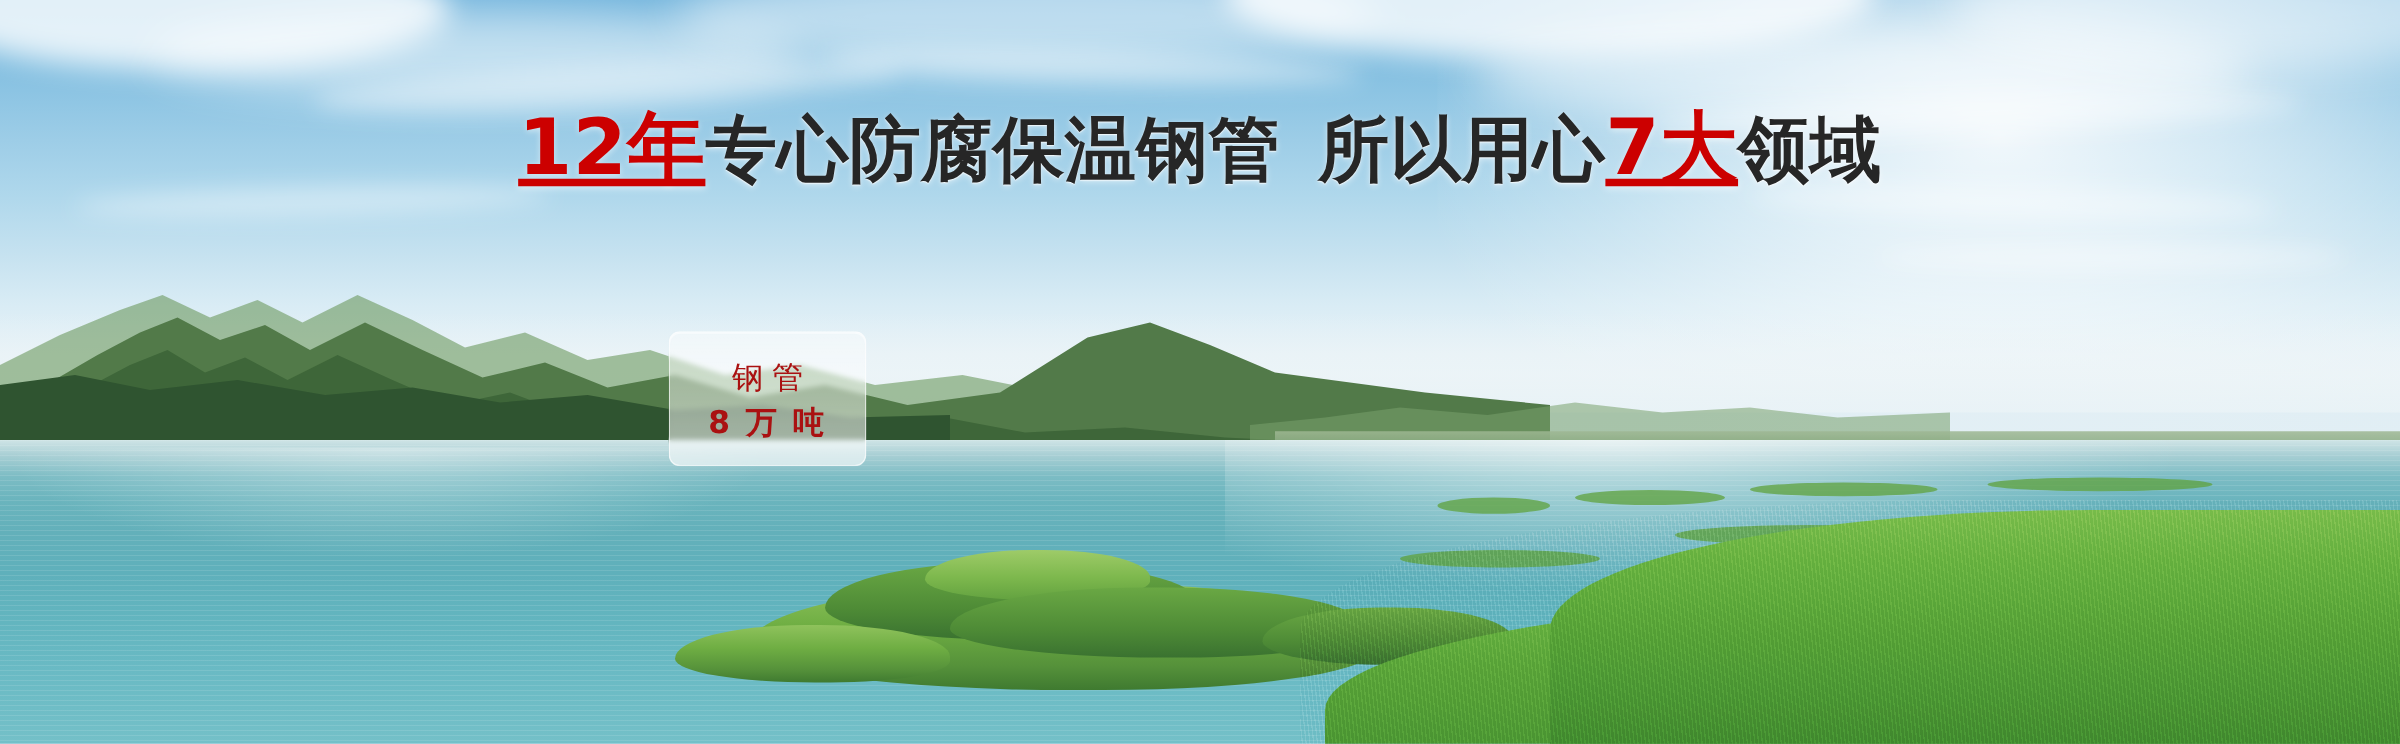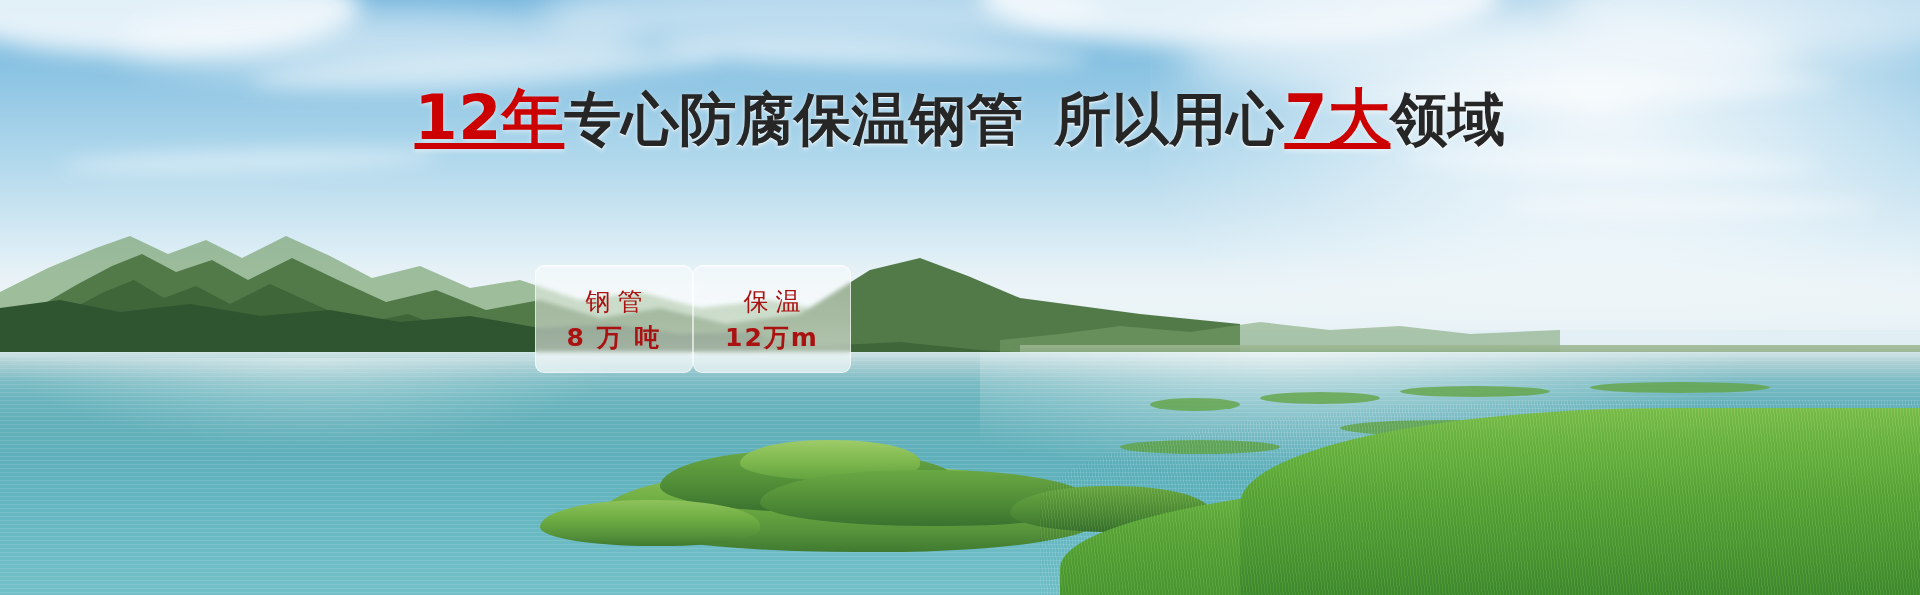--- a/index.html
+++ b/index.html
@@ -169,21 +169,21 @@
     font-weight:400;
     white-space:nowrap;
     background:transparent;
     text-shadow:0 1px 3px rgba(255,255,255,.6);
   }
 
   
   .cards {
     position:absolute; left:535px; top:265px;
     display:flex;
-    gap:0;
+    gap:15px;
   }
   .card {
     width:158px; height:108px;
     background:linear-gradient(180deg, rgba(255,255,255,.42) 0%, rgba(255,255,255,.50) 55%, rgba(255,255,255,.60) 100%);
     border-radius:9px;
     border:1px solid rgba(255,255,255,.62);
     display:flex; flex-direction:column;
     align-items:center; justify-content:center;
     gap:9px;
     backdrop-filter:blur(2px);
@@ -301,20 +301,16 @@
 
 
   <div class="cards">
 
     <div class="card">
       <div class="card-label">钢管</div>
       <div class="card-value"><span>8 万 吨</span></div>
     </div>
 
 
-    <div class="card">
-      <div class="card-label">保温</div>
-      <div class="card-value"><span>12万m</span></div>
-    </div>
 
   </div>
 
 </div>
 
 </body></html>

